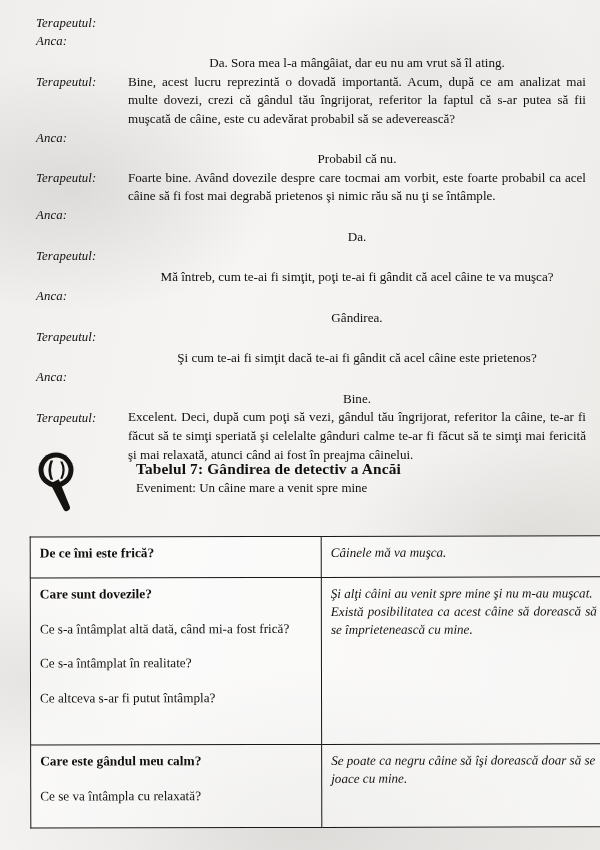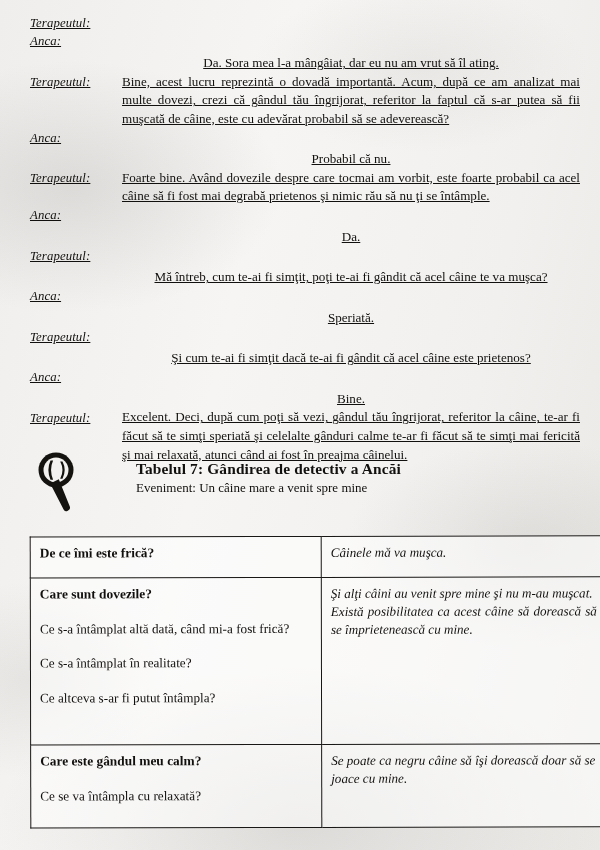--- a/index.html
+++ b/index.html
@@ -32,24 +32,23 @@
   .page {
     position: relative;
     z-index: 1;
     width: 600px;
     height: 850px;
   }
 
   
   .dialogue {
     position: absolute;
-    left: 30px;
+    left: 36px;
     top: 14px;
     width: 552px;
-    text-decoration: underline;
   }
   .turn {
     display: flex;
     align-items: flex-start;
     font-size: 13.1px;
     line-height: 1.415;
   }
   .speaker {
     flex: 0 0 92px;
     font-style: italic;
@@ -185,21 +184,21 @@
       <div class="speech nojust">Da.</div>
     </div>
 
     <div class="turn">
       <div class="speaker">Terapeutul:</div>
       <div class="speech nojust">Mă întreb, cum te-ai fi simţit, poţi te-ai fi gândit că acel câine te va muşca?</div>
     </div>
 
     <div class="turn">
       <div class="speaker">Anca:</div>
-      <div class="speech nojust">Speriată.</div>
+      <div class="speech nojust">Gândirea.</div>
     </div>
 
     <div class="turn">
       <div class="speaker">Terapeutul:</div>
       <div class="speech nojust">Şi cum te-ai fi simţit dacă te-ai fi gândit că acel câine este prietenos?</div>
     </div>
 
     <div class="turn">
       <div class="speaker">Anca:</div>
       <div class="speech nojust">Bine.</div>

